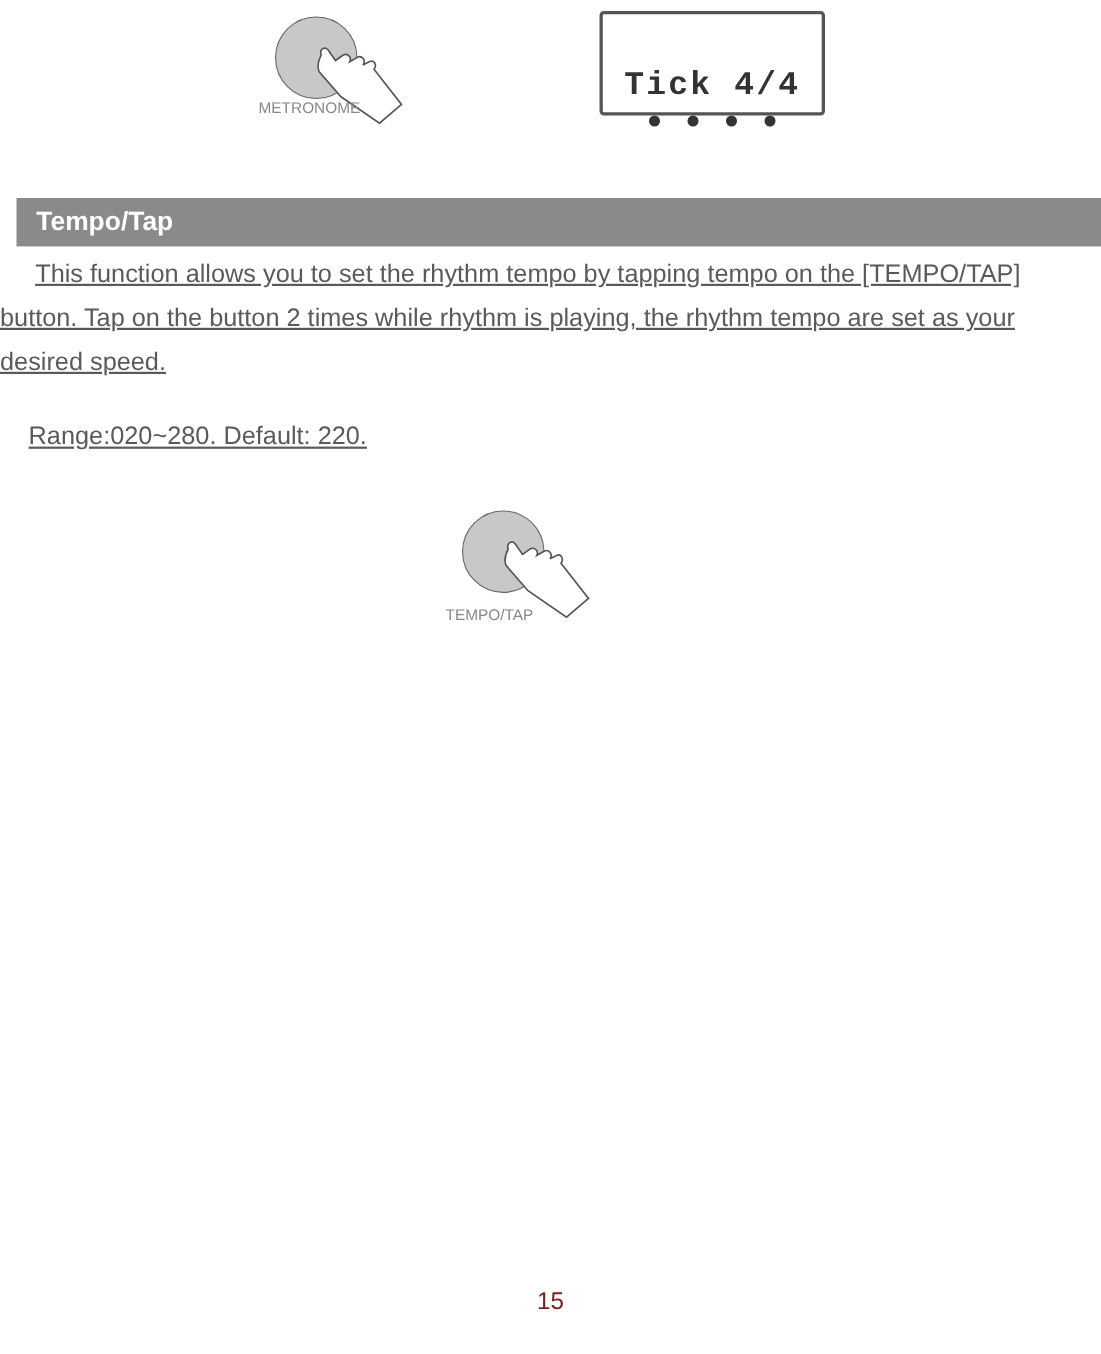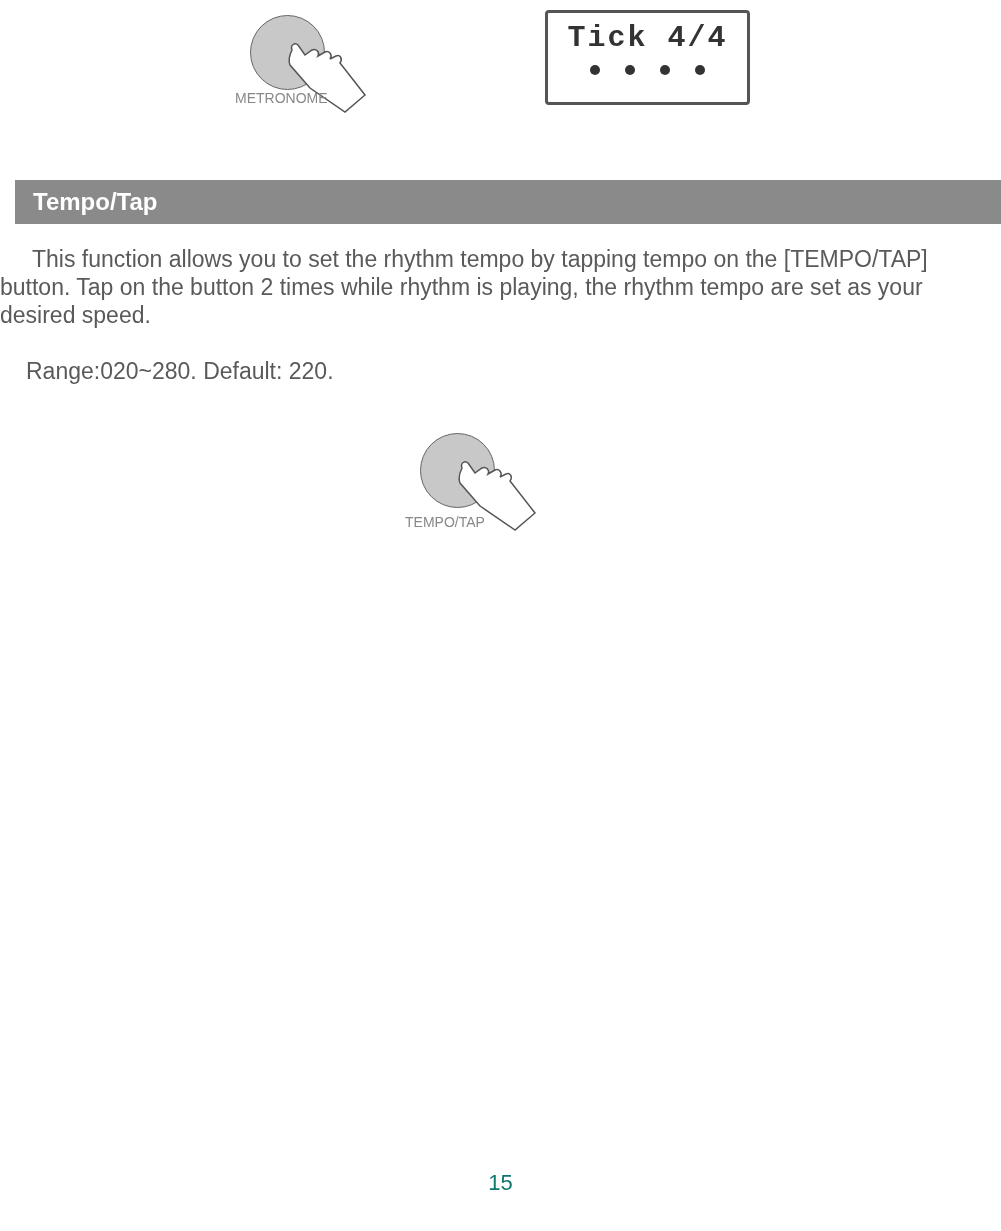--- a/index.html
+++ b/index.html
@@ -67,20 +67,21 @@
       padding: 8px 12px;
       font-family: 'Courier New', monospace;
       text-align: center;
     }
     .lcd-text {
       font-size: 30px;
       font-weight: bold;
       color: #333;
       letter-spacing: 2px;
       font-family: 'Courier New', monospace;
+      margin-top: 40px;
     }
     .lcd-dots {
       margin-top: 10px;
       display: flex;
       justify-content: center;
       gap: 25px;
     }
     .lcd-dot {
       width: 10px;
       height: 10px;
@@ -93,42 +94,43 @@
       left: 15px;
       right: 0;
       background: #8a8a8a;
       color: #fff;
       font-size: 24px;
       font-weight: bold;
       padding: 8px 18px;
     }
     .body-text {
       position: absolute;
-      top: 245px;
+      top: 228px;
       left: 0;
       right: 0;
       font-size: 23px;
-      line-height: 28px;
+      line-height: 40px;
       color: #5a5a5a;
+      text-decoration: underline;
     }
     .body-text p {
       margin-bottom: 28px;
     }
     .indent {
       display: inline-block;
       width: 32px;
     }
     .page-number {
       position: absolute;
       bottom: 35px;
       left: 0;
       right: 0;
       text-align: center;
       font-size: 22px;
-      color: #0f766e;
+      color: #7f1d1d;
     }
     .tempo-diagram {
       position: absolute;
       top: 0;
       left: 0;
     }
   </style>
 </head>
 <body>
 

